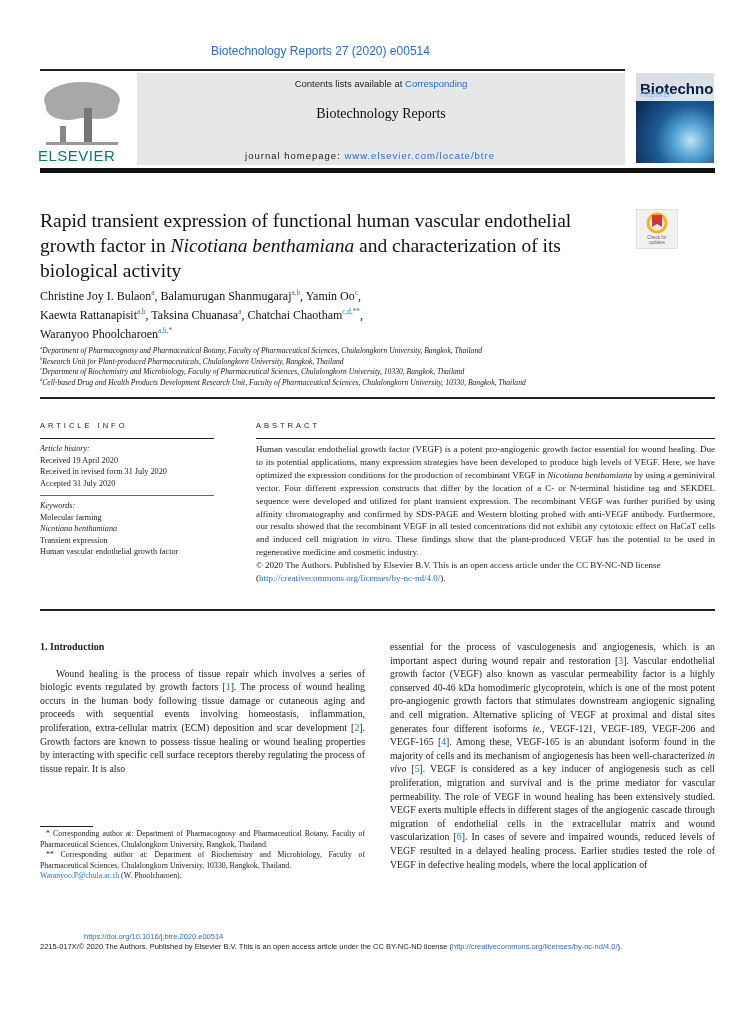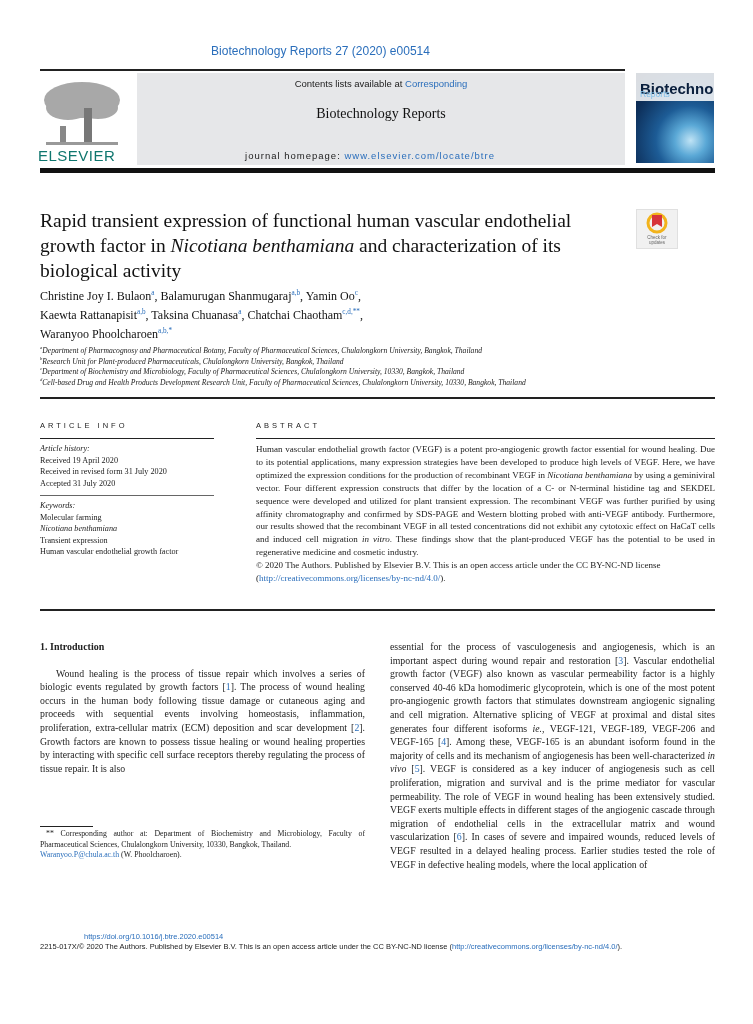--- a/index.html
+++ b/index.html
@@ -160,20 +160,21 @@
 
 <div class="abs col col-left">
   <div class="intro-head">1. Introduction</div>
   <p class="indent">
     <span>Wound healing is the process of tissue repair which involves a series of biologic events regulated by growth factors [</span><a class="link">1</a><span>]. The process of wound healing occurs in the human body following tissue damage or cutaneous aging and proceeds with sequential events involving homeostasis, inflammation, proliferation, extra-cellular matrix (ECM) deposition and scar development [</span><a class="link">2</a><span>]. Growth factors are known to possess tissue healing or wound healing properties by interacting with specific cell surface receptors thereby regulating the process of tissue repair. It is also</span>
   </p>
 </div>
 
 <div class="abs fn-rule"></div>
 <div class="abs footnotes">
+  <p class="indent" style="text-indent:6px">* Corresponding author at: Department of Pharmacognosy and Pharmaceutical Botany, Faculty of Pharmaceutical Sciences, Chulalongkorn University, Bangkok, Thailand.</p>
   <p class="indent" style="text-indent:6px">** Corresponding author at: Department of Biochemistry and Microbiology, Faculty of Pharmaceutical Sciences, Chulalongkorn University, 10330, Bangkok, Thailand.</p>
   <p>
     <a class="link">Waranyoo.P@chula.ac.th</a><span> (W. Phoolcharoen).</span>
   </p>
 </div>
 
 <div class="abs col col-right">
   <p style="margin:0">
     <span>essential for the process of vasculogenesis and angiogenesis, which is an important aspect during wound repair and restoration [</span><a class="link">3</a><span>]. Vascular endothelial growth factor (VEGF) also known as vascular permeability factor is a highly conserved 40-46 kDa homodimeric glycoprotein, which is one of the most potent pro-angiogenic growth factors that stimulates downstream angiogenic signaling and cell migration. Alternative splicing of VEGF at proximal and distal sites generates four different isoforms </span><i>ie.</i><span>, VEGF-121, VEGF-189, VEGF-206 and VEGF-165 [</span><a class="link">4</a><span>]. Among these, VEGF-165 is an abundant isoform found in the majority of cells and its mechanism of angiogenesis has been well-characterized </span><i>in vivo</i><span> [</span><a class="link">5</a><span>]. VEGF is considered as a key inducer of angiogenesis such as cell proliferation, migration and survival and is the prime mediator for vascular permeability. The role of VEGF in wound healing has been extensively studied. VEGF exerts multiple effects in different stages of the angiogenic cascade through migration of endothelial cells in the extracellular matrix and wound vascularization [</span><a class="link">6</a><span>]. In cases of severe and impaired wounds, reduced levels of VEGF resulted in a delayed healing process. Earlier studies tested the role of VEGF in defective healing models, where the local application of</span>
   </p>

